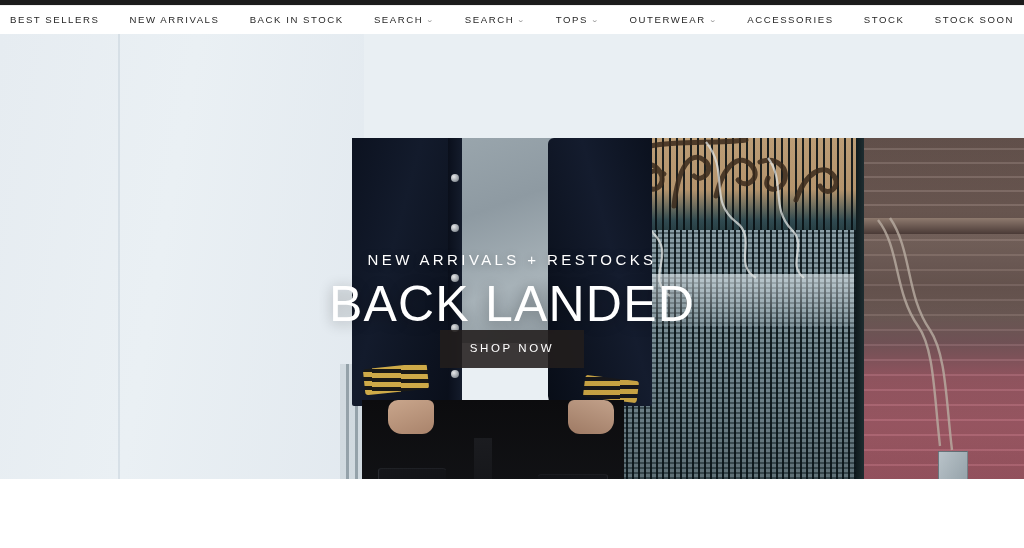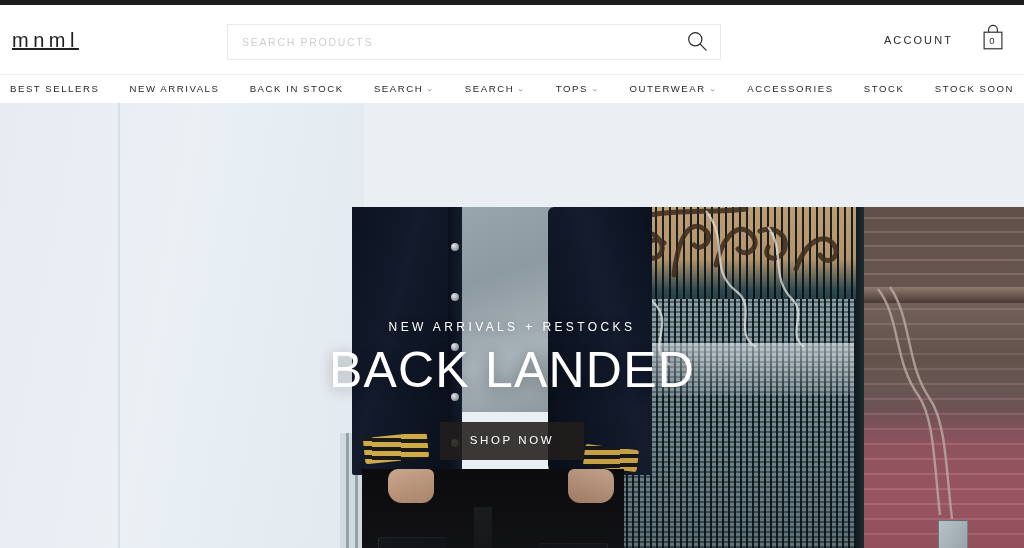--- a/index.html
+++ b/index.html
@@ -373,85 +373,56 @@
     width: 100%; height: 100%;
     display: flex;
     flex-direction: column;
     align-items: center;
     justify-content: flex-start;
     padding-top: 218px;
     pointer-events: none;
   }
   .hero-kicker {
     color: #ffffff;
-    font-size: 12px;
+    font-size: 15px;
     letter-spacing: 3.4px;
     line-height: 1;
     text-shadow: 0 1px 8px rgba(0,0,0,.28);
     white-space: nowrap;
   }
   .hero-title {
     color: #ffffff;
     font-size: 50px;
     font-weight: 400;
     letter-spacing: 1.2px;
     line-height: 1.02;
     margin-top: 12px;
     text-shadow: 0 2px 14px rgba(0,0,0,.30);
     white-space: nowrap;
   }
   .hero-cta {
     pointer-events: auto;
-    margin-top: 26px;
     background: rgba(34,30,28,.88);
     color: #ffffff;
     border: none;
     font-family: "Liberation Sans", sans-serif;
     font-size: 11.5px;
     letter-spacing: 2.6px;
     padding: 13px 30px;
     cursor: pointer;
     line-height: 1;
   }
 </style>
 </head>
 <body>
 
 <div class="page">
 
   <div class="topstrip"></div>
 
-  <div class="header">
-
-    <a class="logo" href="#">mnml</a>
-
-    <div class="searchwrap">
-      <input class="searchinput" type="text" placeholder="SEARCH PRODUCTS" style="">
-      <button class="searchbtn">
-        <span>
-          <svg width="22" height="22" viewBox="0 0 22 22">
-            <circle cx="9.3" cy="9.3" r="6.6" fill="none" stroke="#2b2b2b" stroke-width="1.2"></circle>
-            <line x1="14.2" y1="14.2" x2="20" y2="20.2" stroke="#2b2b2b" stroke-width="1.2" stroke-linecap="round"></line>
-          </svg>
-        </span>
-      </button>
-    </div>
-
-    <a class="account" href="#">ACCOUNT</a>
-
-    <a class="cart" href="#">
-      <span>
-        <svg width="24" height="30" viewBox="0 0 24 30">
-          <path d="M7.6 9.2 V6.7 a4.4 4.4 0 0 1 8.8 0 V9.2" fill="none" stroke="#2b2b2b" stroke-width="1.15"></path>
-          <rect x="3.1" y="9.2" width="17.8" height="16.6" fill="none" stroke="#2b2b2b" stroke-width="1.15"></rect>
-        </svg>
-      </span>
-      <span class="count">0</span>
-    </a>
-  </div>
 
   <nav class="nav">
     <a class="navitem" href="#">
       <span>BEST SELLERS</span>
     </a>
     <a class="navitem" href="#">
       <span>NEW ARRIVALS</span>
     </a>
     <a class="navitem" href="#">
       <span>BACK IN STOCK</span>

